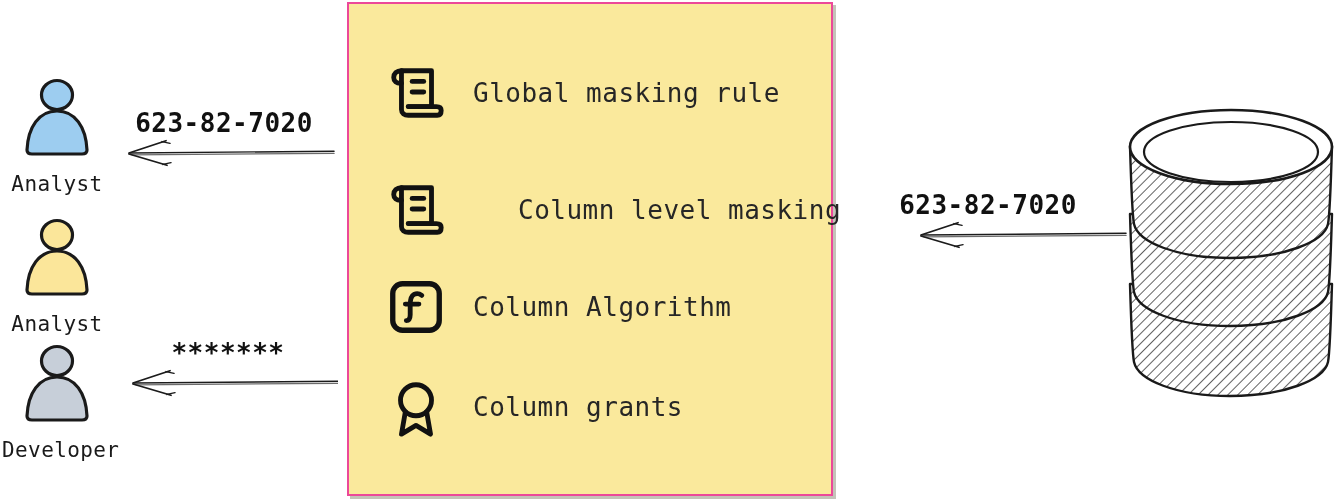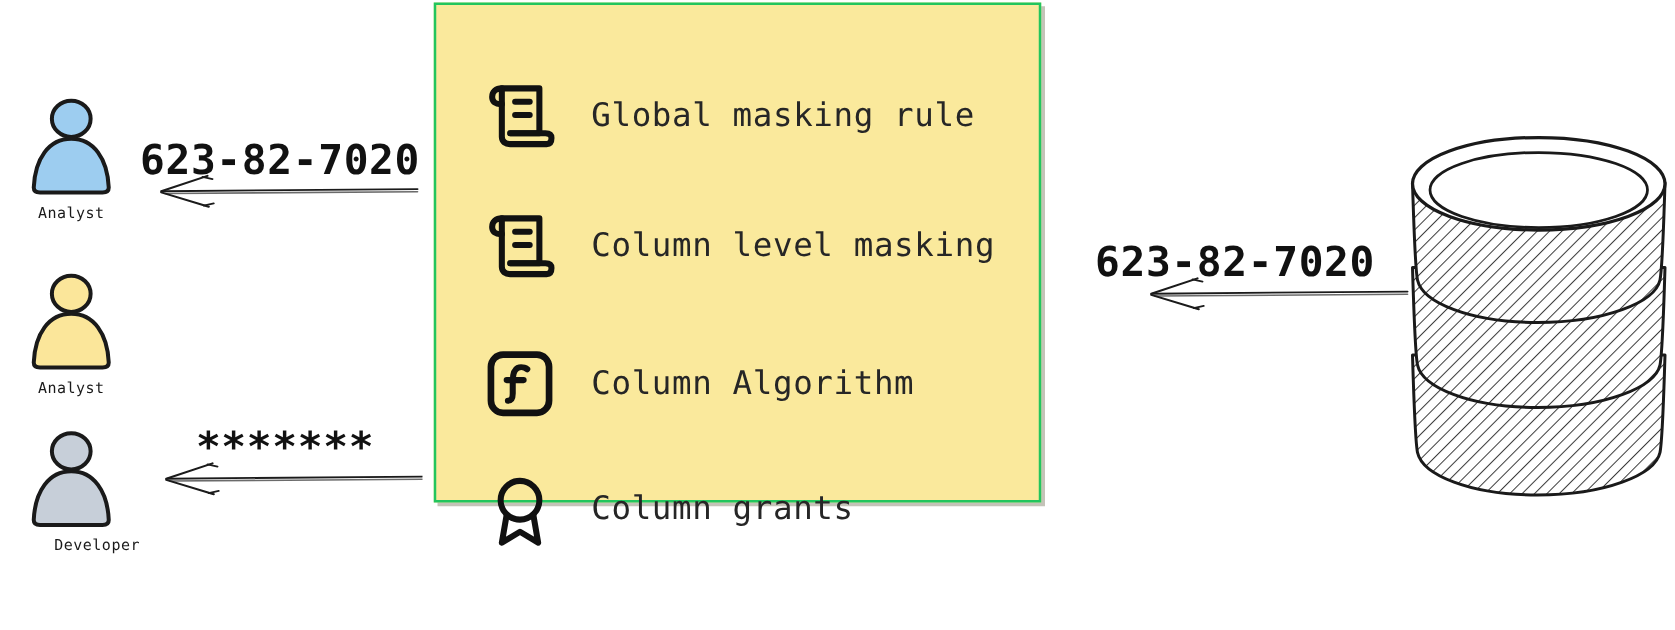--- a/index.html
+++ b/index.html
@@ -28,46 +28,46 @@
     width: 110px;
     text-align: center;
   }
   .actor .person {
     display: block;
     margin: 0 auto;
   }
   .actor-label {
     display: block;
     font-family: "DejaVu Sans Mono", "Liberation Mono", monospace;
-    font-size: 12px;
+    font-size: 21px;
     font-weight: 400;
     color: #1a1a1a;
     letter-spacing: 0.4px;
     line-height: 1;
-    margin-top: 4px;
+    margin-top: 14px;
     white-space: nowrap;
   }
 
   #actor-analyst   { left: 2px;  top: 78px;  }
   #actor-support   { left: 2px;  top: 218px; }
   #actor-developer { left: 2px;  top: 344px; text-align: right; }
 
   
   .flow {
     position: absolute;
     height: 60px;
   }
   .flow-value {
     position: absolute;
     left: 0;
     top: 0;
     width: 100%;
     text-align: center;
     font-family: "DejaVu Sans Mono", "Liberation Mono", monospace;
-    font-size: 33px;
+    font-size: 26px;
     font-weight: 700;
     color: #111111;
     letter-spacing: 0.5px;
     white-space: nowrap;
   }
   .flow-arrow {
     position: absolute;
     left: 0;
     bottom: 0;
     width: 100%;
@@ -78,41 +78,41 @@
   #flow-support   { left: 110px;  top: 210px; width: 228px; }
   #flow-developer { left: 118px;  top: 338px; width: 220px; }
   #flow-db        { left: 848px;  top: 190px; width: 280px; }
 
   
   #policy-panel {
     position: absolute;
     left: 347px;
     top: 2px;
     width: 486px;
-    height: 400px;
+    height: 494px;
     background: #fae99c;
-    border: 2px solid #22c55e;
+    border: 2px solid #ec4899;
     box-sizing: border-box;
     box-shadow: 3px 3px 0 rgba(60,55,20,0.30);
   }
   .policy-list {
     position: absolute;
     left: 0; top: 0;
     width: 100%;
     height: 100%;
   }
   .policy-row {
     position: absolute;
     left: 36px;
     display: flex;
     align-items: center;
     height: 62px;
   }
   .policy-row:nth-child(1) { top: 58px;  }
-  .policy-row:nth-child(2) { top: 162px; }
+  .policy-row:nth-child(2) { top: 175px; gap: 45px; }
   .policy-row:nth-child(3) { top: 272px; }
   .policy-row:nth-child(4) { top: 372px; }
 
   .policy-icon {
     width: 62px;
     height: 62px;
     flex: 0 0 62px;
     display: block;
   }
   .policy-label {

